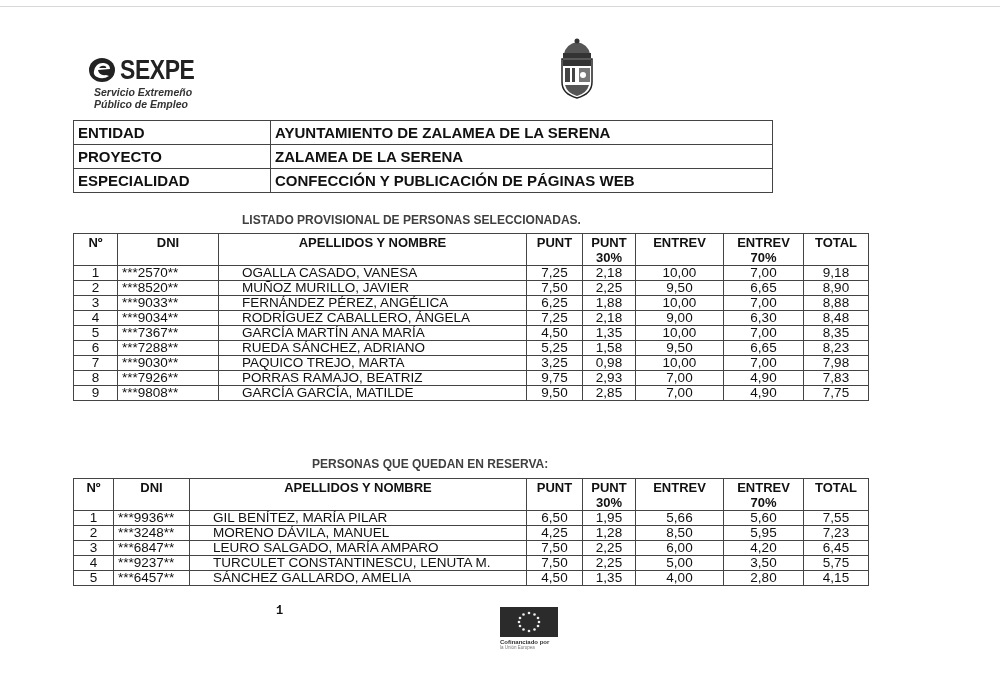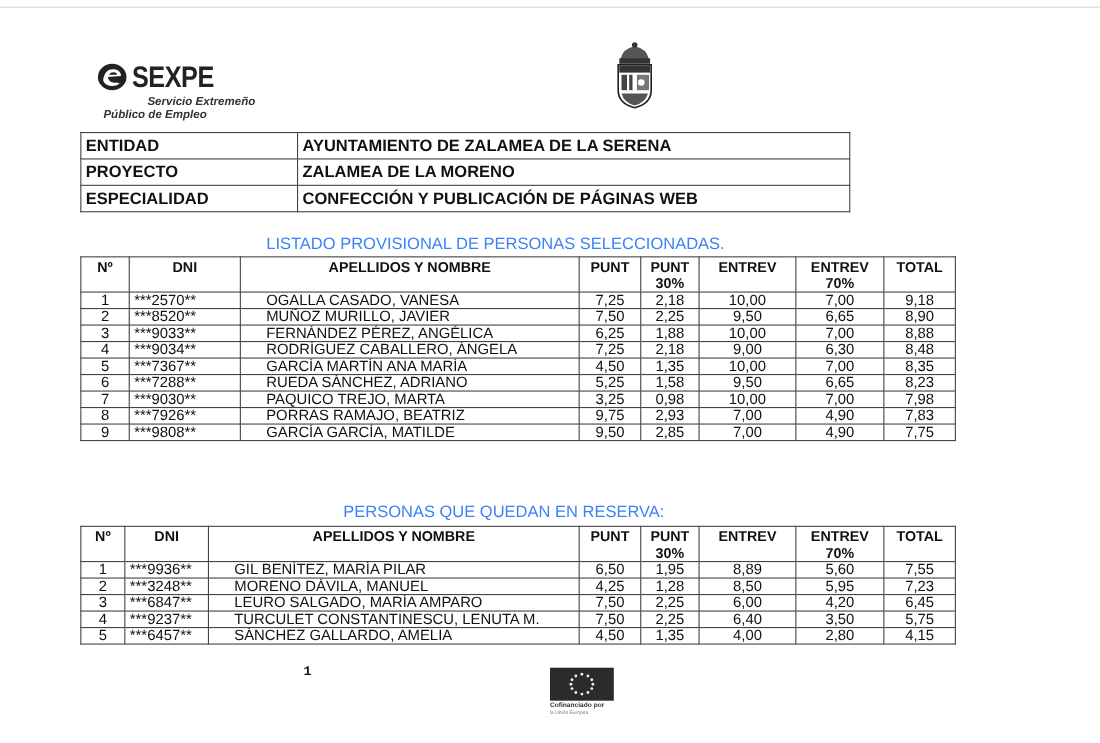--- a/index.html
+++ b/index.html
@@ -7,31 +7,31 @@
     width: 1000px; height: 675px; position: relative; overflow: hidden;
     background: #ffffff; color: #111;
     font-family: "Liberation Sans", sans-serif;
   }
   .topline { position: absolute; left: 0; top: 6px; width: 1000px; height: 1px; background: #d8d8d8; }
   
   .sexpe { position: absolute; left: 88px; top: 55px; width: 120px; height: 60px; }
   .sexpe .mark { position: absolute; left: 0; top: 2px; width: 28px; height: 26px; }
   .sexpe .brand { position: absolute; left: 32px; top: 0; font-size: 27px; font-weight: bold; letter-spacing: -0.5px; color: #222; transform: scaleX(0.85); transform-origin: left top; }
   .sexpe .sub { position: absolute; left: 6px; font-size: 10.5px; font-style: italic; font-weight: bold; color: #333; white-space: nowrap; }
-  .sexpe .sub1 { top: 31px; margin-left: 40px; }
+  .sexpe .sub1 { top: 31px; }
   .sexpe .sub2 { top: 43px; }
   
   .coat { position: absolute; left: 556px; top: 38px; width: 42px; height: 62px; }
   
   table { border-collapse: collapse; }
   .info { position: absolute; left: 73px; top: 120px; width: 700px; }
   .info td { border: 1.3px solid #444; font-weight: bold; font-size: 15px; height: 23px; padding: 0 4px; color: #111; }
   .info td.k { width: 188px; }
   
-  .title { position: absolute; font-weight: normal; font-size: 15px; color: #3b82f6; white-space: nowrap; }
+  .title { position: absolute; font-weight: bold; font-size: 12px; color: #404040; white-space: nowrap; }
   .title1 { left: 242px; top: 213px; }
   .title2 { left: 312px; top: 457px; }
   
   .grid { position: absolute; font-size: 13.5px; table-layout: fixed; }
   .grid1 { left: 73px; top: 233px; width: 795px; }
   .grid2 { left: 73px; top: 478px; width: 795px; }
   .grid th { border: 1.2px solid #444; font-weight: bold; font-size: 13px; vertical-align: top; text-align: center; padding: 1px 2px 0 2px; height: 30px; line-height: 15px; }
   .grid td { border: 1.2px solid #444; height: 14px; padding: 0 3px; line-height: 14px; text-align: center; white-space: nowrap; overflow: hidden; }
   .grid td.name { text-align: left; padding-left: 23px; }
   .grid td.dni { text-align: left; padding-left: 4px; }
@@ -72,21 +72,21 @@
 </svg>
 
 <table class="info">
   <tbody>
       <tr>
     <td class="k">ENTIDAD</td>
     <td>AYUNTAMIENTO DE ZALAMEA DE LA SERENA</td>
   </tr>
   <tr>
     <td class="k">PROYECTO</td>
-    <td>ZALAMEA DE LA MORENO</td>
+    <td>ZALAMEA DE LA SERENA</td>
   </tr>
   <tr>
     <td class="k">ESPECIALIDAD</td>
     <td>CONFECCIÓN Y PUBLICACIÓN DE PÁGINAS WEB</td>
   </tr>
 </tbody>
   </table>
 
 <div class="title title1">LISTADO PROVISIONAL DE PERSONAS SELECCIONADAS.</div>
 <table class="grid grid1">
@@ -230,21 +230,21 @@
       <th>TOTAL</th>
     </tr>
   </thead>
   <tbody id="res-body">
       <tr>
         <td>1</td>
         <td class="dni">***9936**</td>
         <td class="name">GIL BENÍTEZ, MARÍA PILAR</td>
         <td>6,50</td>
         <td>1,95</td>
-        <td>8,89</td>
+        <td>5,66</td>
         <td>5,60</td>
         <td>7,55</td>
       </tr>
       <tr>
         <td>2</td>
         <td class="dni">***3248**</td>
         <td class="name">MORENO DÁVILA, MANUEL</td>
         <td>4,25</td>
         <td>1,28</td>
         <td>8,50</td>
@@ -260,21 +260,21 @@
         <td>6,00</td>
         <td>4,20</td>
         <td>6,45</td>
       </tr>
       <tr>
         <td>4</td>
         <td class="dni">***9237**</td>
         <td class="name">TURCULET CONSTANTINESCU, LENUTA M.</td>
         <td>7,50</td>
         <td>2,25</td>
-        <td>6,40</td>
+        <td>5,00</td>
         <td>3,50</td>
         <td>5,75</td>
       </tr>
       <tr>
         <td>5</td>
         <td class="dni">***6457**</td>
         <td class="name">SÁNCHEZ GALLARDO, AMELIA</td>
         <td>4,50</td>
         <td>1,35</td>
         <td>4,00</td>

